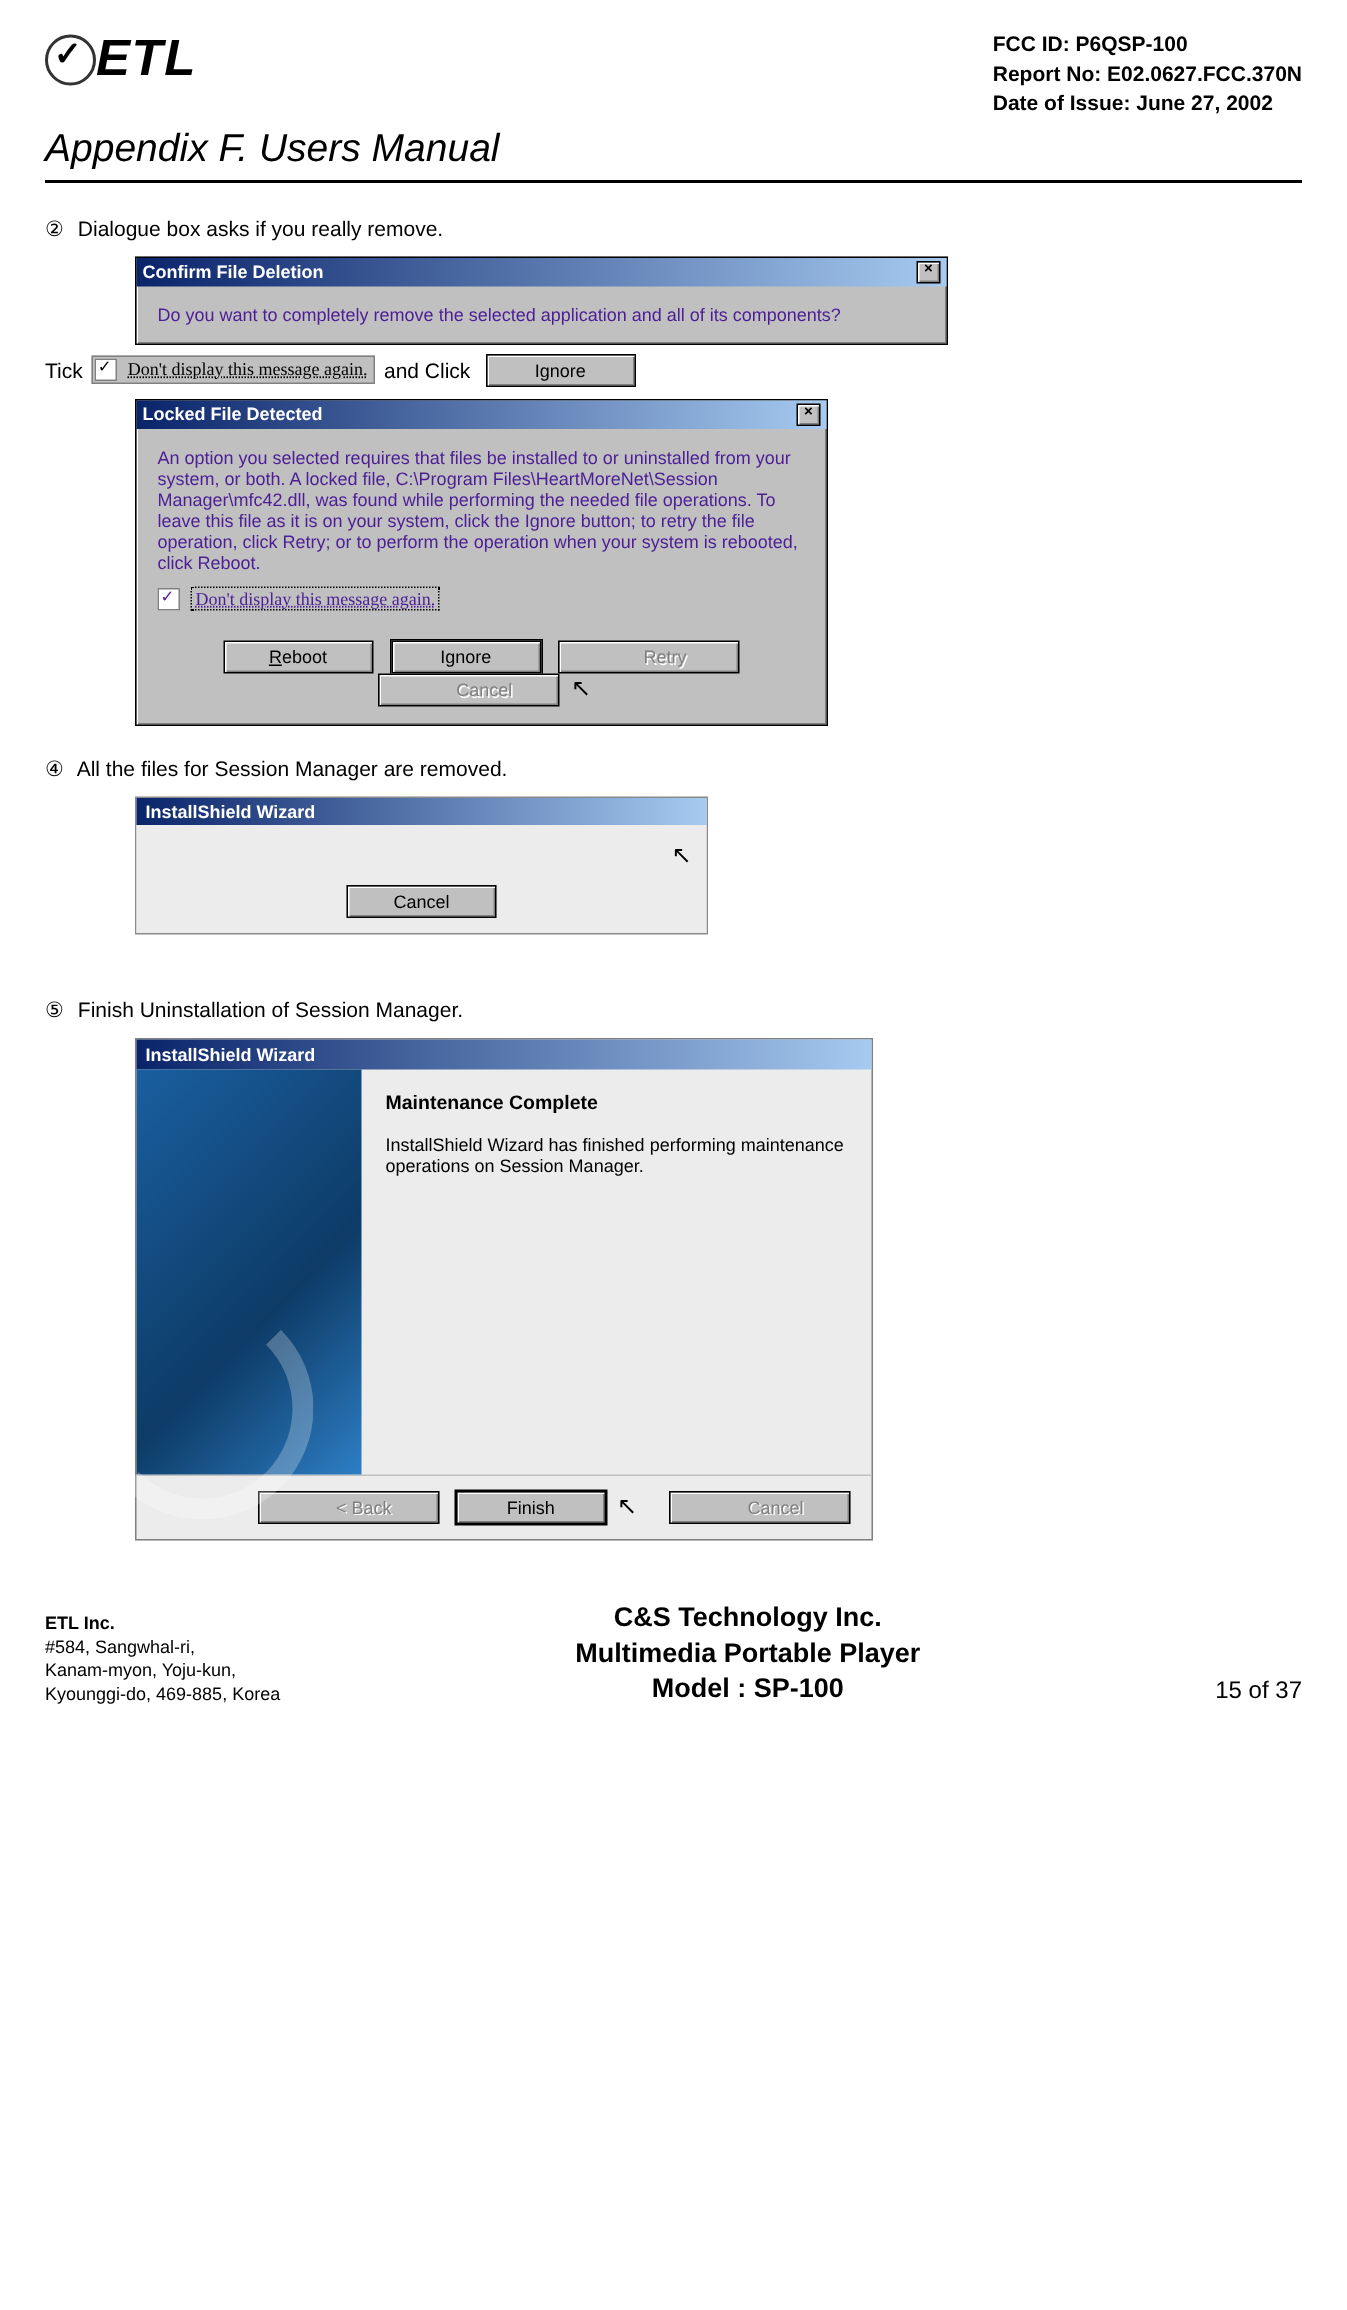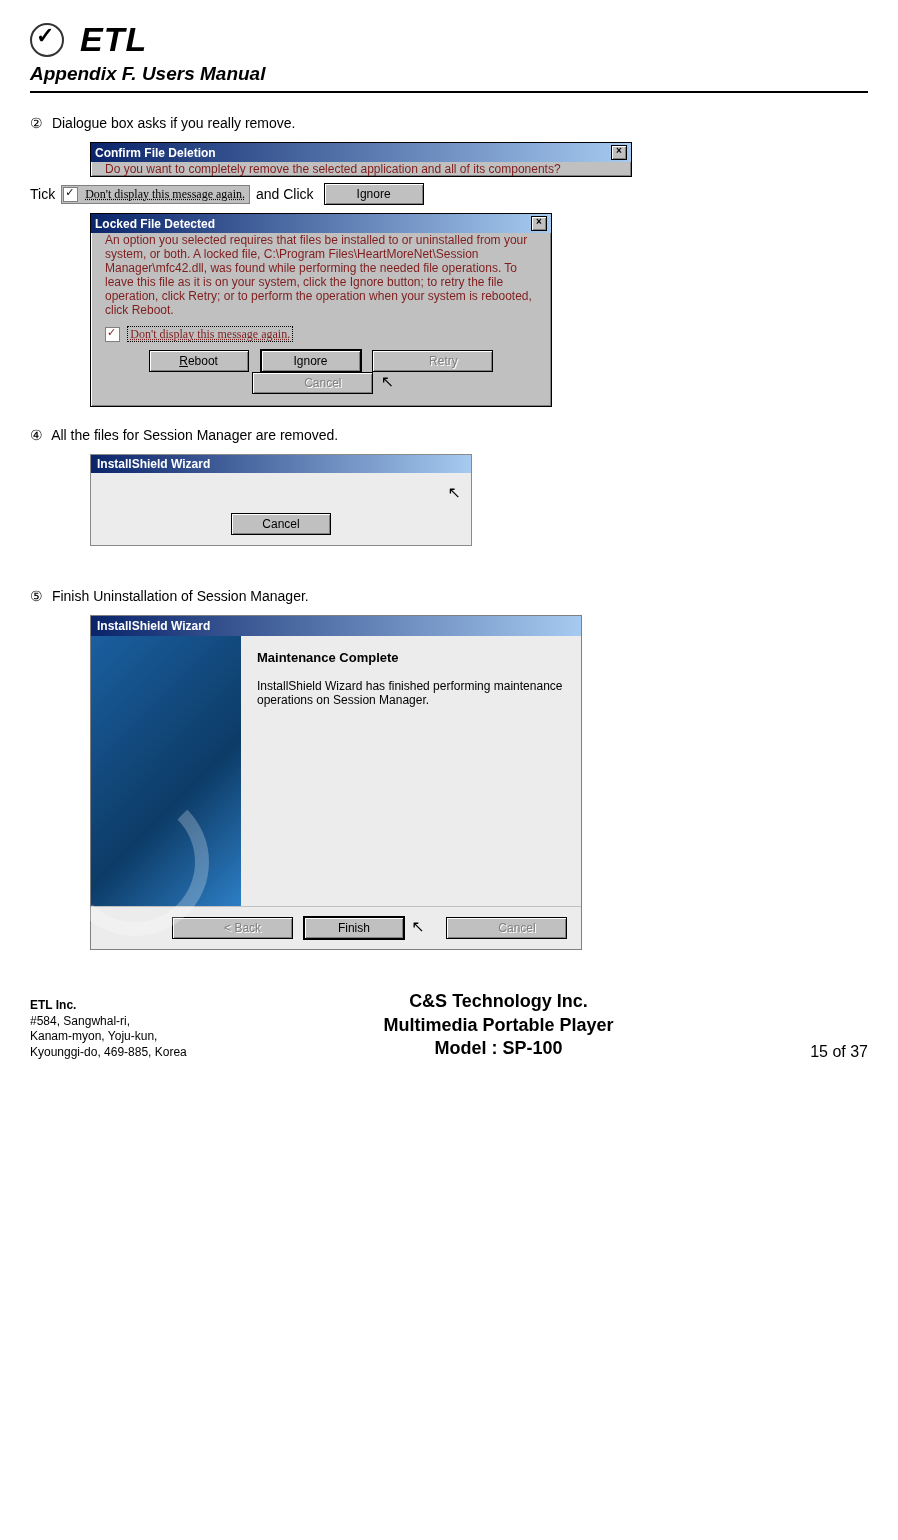--- a/index.html
+++ b/index.html
@@ -15,21 +15,21 @@
     padding: 20px 30px 20px 30px;
   }
   .header-row {
     display: flex;
     justify-content: space-between;
     align-items: flex-start;
   }
   .logo-block {
     display: flex;
     align-items: center;
-    gap: 16px;
+    gap: 0;
   }
   .logo-mark {
     width: 30px;
     height: 30px;
     border: 2px solid #333;
     border-radius: 50%;
     position: relative;
     display: inline-block;
   }
   .logo-mark::after {
@@ -44,22 +44,22 @@
     font-size: 34px;
     font-weight: bold;
     font-style: italic;
     letter-spacing: 1px;
   }
   .header-right {
     font-weight: bold;
     line-height: 1.4;
   }
   .appendix-title {
-    font-size: 19px;
-    font-weight: bold;
+    font-size: 26px;
+    font-weight: normal;
     font-style: italic;
     margin-top: 4px;
     margin-bottom: 6px;
   }
   .hr {
     border: none;
     border-top: 2px solid #000;
     margin: 6px 0 20px 0;
   }
   .step {
@@ -96,22 +96,22 @@
     border: 1px solid #000;
     box-shadow: inset 1px 1px 0 #fff, inset -1px -1px 0 #808080;
     font-size: 10px;
     line-height: 10px;
     text-align: center;
     color: #000;
   }
   .dialog-body {
     font-family: "MS Sans Serif", Tahoma, sans-serif;
     font-size: 12px;
-    padding: 0 14px;
-    color: #7f1d1d;
+    padding: 12px 14px;
+    color: #4c1d95;
   }
   .btn-row {
     text-align: center;
     padding: 8px 0 12px 0;
   }
   .win-btn {
     display: inline-block;
     min-width: 70px;
     padding: 3px 14px;
     background: #c0c0c0;
@@ -290,20 +290,25 @@
 
 <div class="page">
 
   <div class="header-row">
     <div>
       <div class="logo-block">
         <span class="logo-mark"></span>
         <span class="logo-text">ETL</span>
       </div>
     </div>
+    <div class="header-right">
+      <div>FCC ID: P6QSP-100</div>
+      <div>Report No: E02.0627.FCC.370N</div>
+      <div>Date of Issue: June 27, 2002</div>
+    </div>
   </div>
   <div class="appendix-title">Appendix F.  Users Manual</div>
   <hr class="hr">
 
   <div class="step">
     <span class="circled">②</span>
     <span>Dialogue box asks if you really remove.</span>
   </div>
 
   <div class="win-dialog" style="width:540px">

